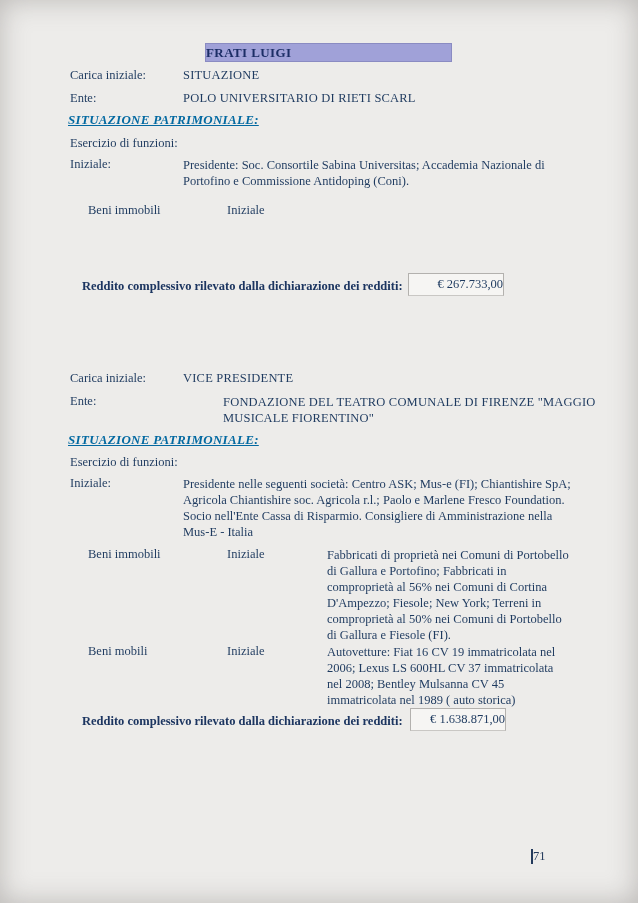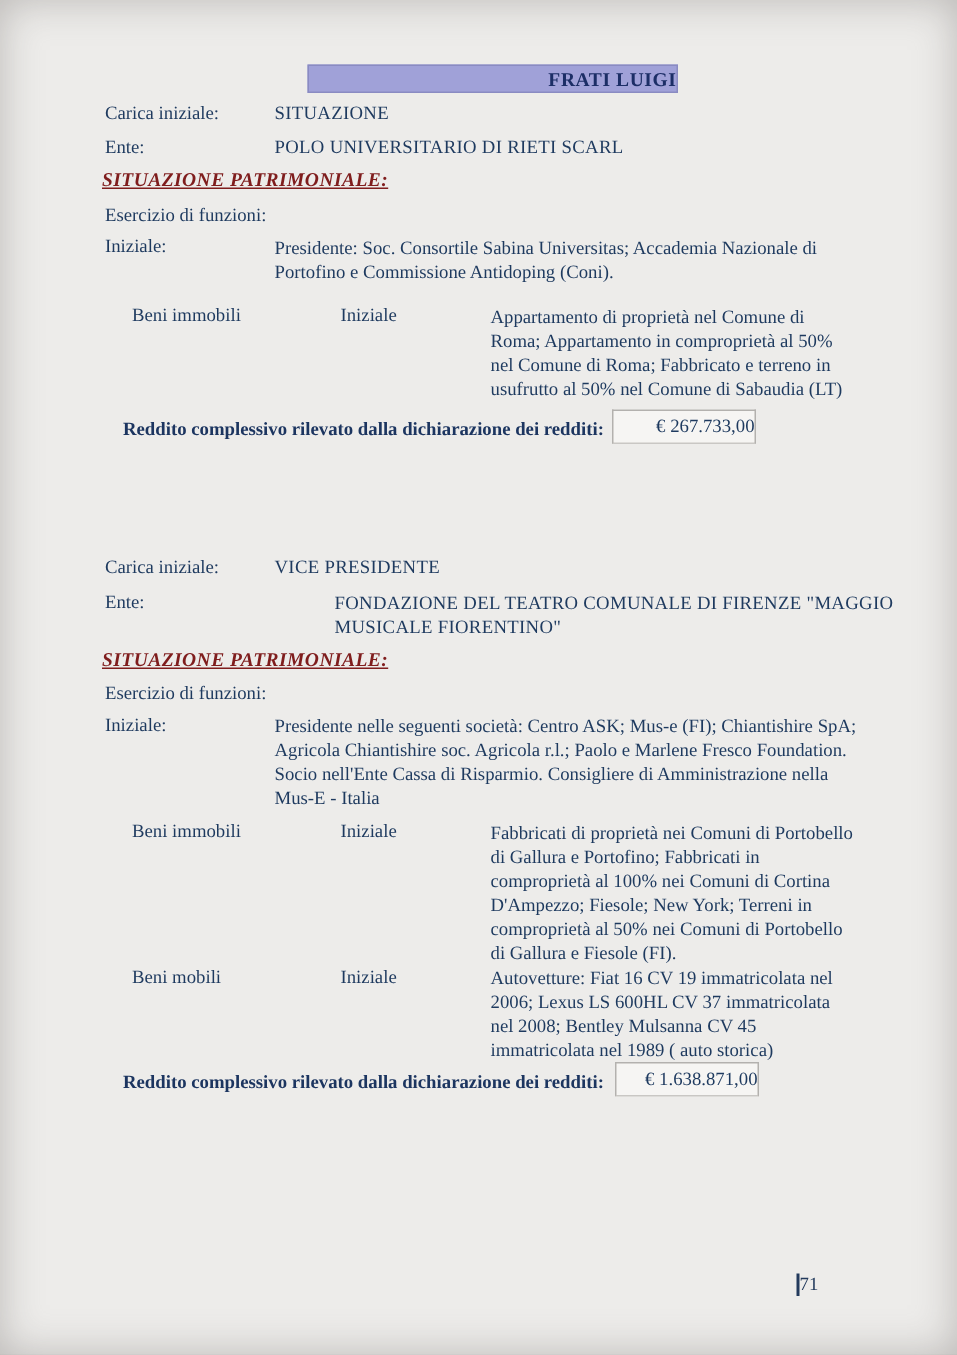--- a/index.html
+++ b/index.html
@@ -13,31 +13,31 @@
     width:638px;height:903px;
     background:#edecea;
     box-shadow:inset 0 0 28px rgba(105,100,96,.38);
     overflow:hidden;
     color:#1e3a5f;
     font-size:12.5px;
   }
   .banner{
     position:absolute;left:205px;width:245px;height:17px;
     background:#a0a1d8;border:1px solid #8a8bc2;
-    text-align:right;line-height:17px;
+    text-align:left;line-height:17px;
     font-weight:bold;font-size:13px;color:#1c2e66;
     letter-spacing:.4px;
   }
   .lbl,.val{position:absolute;white-space:nowrap;}
   .val{letter-spacing:.2px;}
   .wrapval{position:absolute;line-height:16px;letter-spacing:.2px;margin-left:40px;}
   .heading{
     position:absolute;font-weight:bold;font-style:italic;
     text-decoration:underline;font-size:13px;letter-spacing:.3px;
-    white-space:nowrap;color:#7f1d1d;
+    white-space:nowrap;color:#0369a1;
   }
   .par{position:absolute;line-height:16px;}
   .reddito{
     position:absolute;font-weight:bold;white-space:nowrap;
     font-size:12.5px;color:#1c3560;
   }
   .box{
     position:absolute;width:94px;height:21px;
     background:#f6f5f3;border:1px solid #b3b1ae;
     border-bottom-color:#c9c7c4;
@@ -67,42 +67,41 @@
 
   <div class="heading" style="left:68px;top:112px">SITUAZIONE PATRIMONIALE:</div>
 
   <div class="lbl" style="left:70px;top:136px">Esercizio di funzioni:</div>
 
   <div class="lbl" style="left:70px;top:157px">Iniziale:</div>
   <div class="par" style="left:183px;top:157px;width:392px">Presidente: Soc. Consortile Sabina Universitas; Accademia Nazionale di Portofino e Commissione Antidoping (Coni).</div>
 
   <div class="lbl" style="left:88px;top:203px">Beni immobili</div>
   <div class="lbl" style="left:227px;top:203px">Iniziale</div>
-  <div class="par" style="left:327px;top:203px;width:240px">Appartamento di proprietà nel Comune di Roma; Appartamento in comproprietà al 50% nel Comune di Roma; Fabbricato e terreno in usufrutto al 50% nel Comune di Sabaudia (LT)</div>
 
   <div class="reddito" style="left:82px;top:279px">Reddito complessivo rilevato dalla dichiarazione dei redditi:</div>
   <div class="box" style="left:408px;top:273px">€ 267.733,00</div>
 
 
   <div class="lbl" style="left:70px;top:371px">Carica iniziale:</div>
   <div class="val" style="left:183px;top:371px">VICE PRESIDENTE</div>
 
   <div class="lbl" style="left:70px;top:394px">Ente:</div>
   <div class="wrapval" style="left:183px;top:394px;width:386px">FONDAZIONE DEL TEATRO COMUNALE DI FIRENZE "MAGGIO MUSICALE FIORENTINO"</div>
 
   <div class="heading" style="left:68px;top:432px">SITUAZIONE PATRIMONIALE:</div>
 
   <div class="lbl" style="left:70px;top:455px">Esercizio di funzioni:</div>
 
   <div class="lbl" style="left:70px;top:476px">Iniziale:</div>
   <div class="par" style="left:183px;top:476px;width:392px">Presidente nelle seguenti società: Centro ASK; Mus-e (FI); Chiantishire SpA; Agricola Chiantishire soc. Agricola r.l.; Paolo e Marlene Fresco Foundation. Socio nell'Ente Cassa di Risparmio. Consigliere di Amministrazione nella Mus-E - Italia</div>
 
   <div class="lbl" style="left:88px;top:547px">Beni immobili</div>
   <div class="lbl" style="left:227px;top:547px">Iniziale</div>
-  <div class="par" style="left:327px;top:547px;width:242px">Fabbricati di proprietà nei Comuni di Portobello di Gallura e Portofino; Fabbricati in comproprietà al 100% nei Comuni di Cortina D'Ampezzo; Fiesole; New York; Terreni in comproprietà al 50% nei Comuni di Portobello di Gallura e Fiesole (FI).</div>
+  <div class="par" style="left:327px;top:547px;width:242px">Fabbricati di proprietà nei Comuni di Portobello di Gallura e Portofino; Fabbricati in comproprietà al 56% nei Comuni di Cortina D'Ampezzo; Fiesole; New York; Terreni in comproprietà al 50% nei Comuni di Portobello di Gallura e Fiesole (FI).</div>
 
   <div class="lbl" style="left:88px;top:644px">Beni mobili</div>
   <div class="lbl" style="left:227px;top:644px">Iniziale</div>
   <div class="par" style="left:327px;top:644px;width:242px">Autovetture: Fiat 16 CV 19 immatricolata nel 2006; Lexus LS 600HL CV 37 immatricolata nel 2008; Bentley Mulsanna CV 45 immatricolata nel 1989 ( auto storica)</div>
 
   <div class="reddito" style="left:82px;top:714px">Reddito complessivo rilevato dalla dichiarazione dei redditi:</div>
   <div class="box" style="left:410px;top:708px">€ 1.638.871,00</div>
 
   <div class="pageno">
     <span class="bar"></span>

